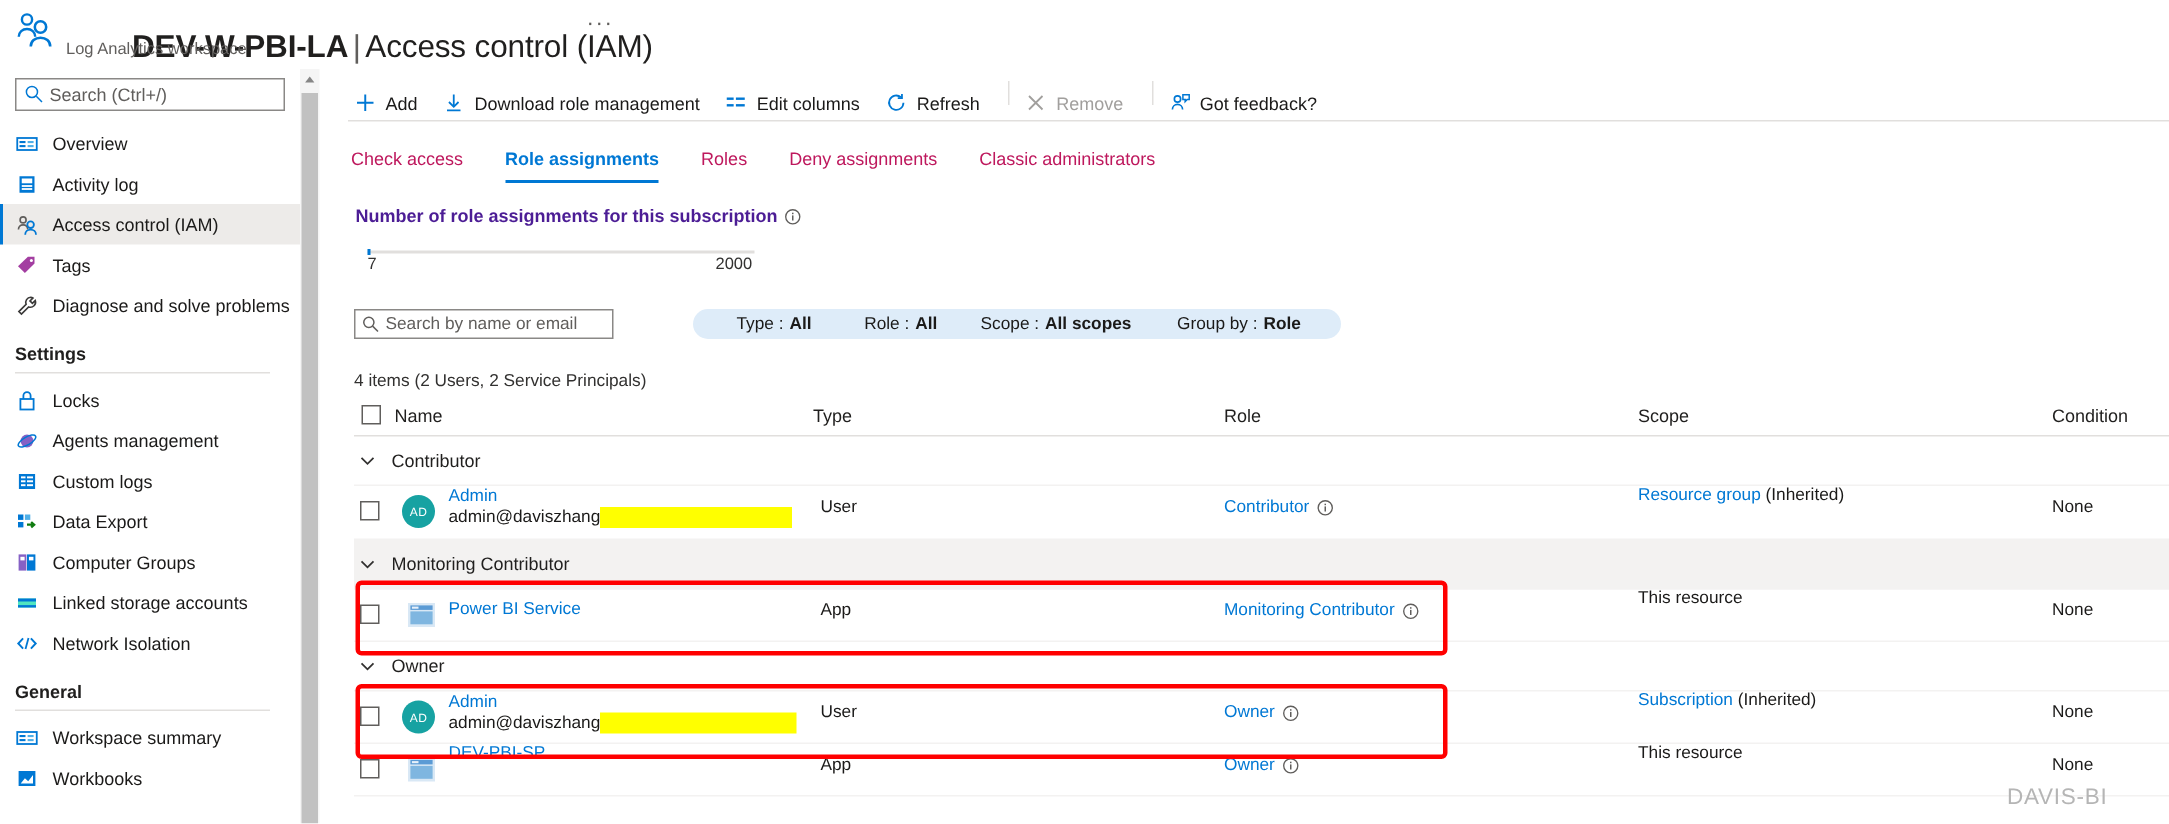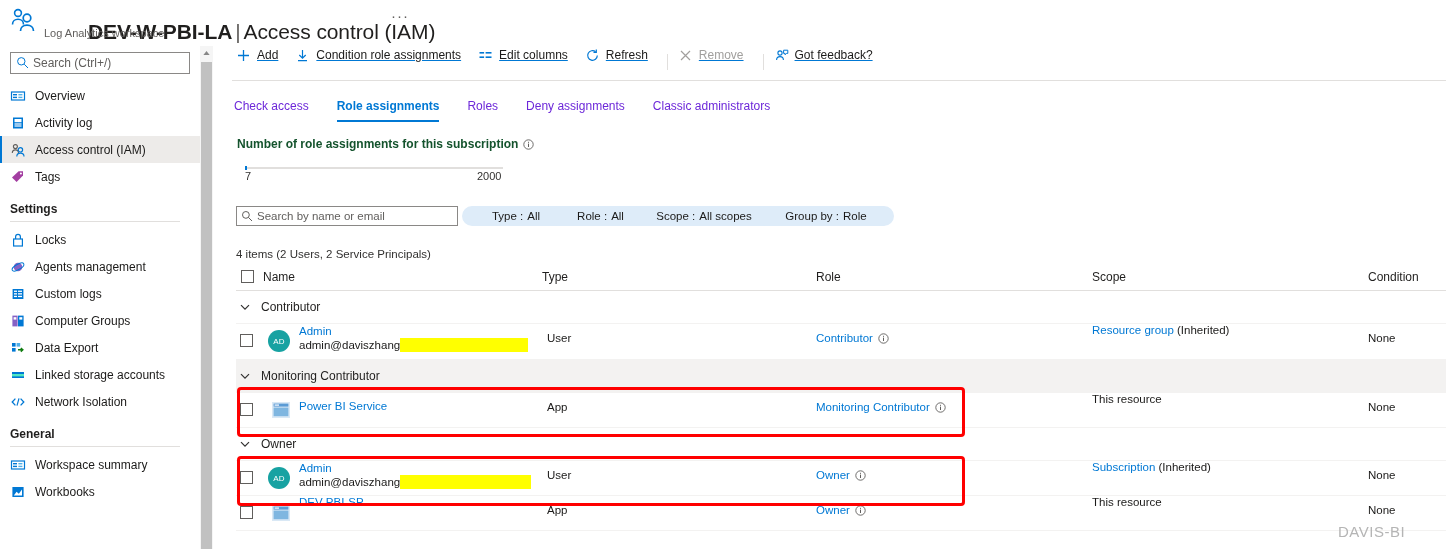--- a/index.html
+++ b/index.html
@@ -44,51 +44,51 @@
   .nav-group{height:26px;display:flex;align-items:flex-end;padding-left:10px;font-size:12px;font-weight:600;color:#201f1e;}
   .nav-rule{height:1px;background:#e1dfdd;margin:5px 20px 4px 10px;}
 
   
   .nav-sb{position:absolute;left:200px;top:46px;width:13px;height:503px;background:#f5f5f5;}
   .nav-sb-up{position:absolute;left:0;top:0;width:13px;height:14px;}
   .nav-sb-thumb{position:absolute;left:1px;top:16px;width:11px;height:487px;background:#c1c1c1;}
 
   
   .cmdbar{position:absolute;left:232px;top:48px;width:1214px;height:28px;display:flex;align-items:center;}
-  .cmd{display:flex;align-items:flex-start;height:28px;padding:0 9px 0 4px;margin-right:4px;cursor:pointer;white-space:nowrap;color:#0078d4;font-size:12px;text-decoration:underline;}
+  .cmd{display:flex;align-items:flex-end;height:28px;padding:0 9px 0 4px;margin-right:4px;cursor:pointer;white-space:nowrap;color:#0078d4;font-size:12px;}
   .cmd .ci{width:15px;height:15px;margin-right:6px;display:block;}
   .cmd .ct{color:#1b1a19;}
   .cmd.disabled{cursor:default;}
   .cmd.disabled .ct{color:#a19f9d;}
   .cmd-div{width:1px;height:16px;background:#e1dfdd;margin:0 6px;}
   .cmd-rule{position:absolute;left:232px;top:80px;width:1214px;height:1px;background:#e1dfdd;}
 
   
   .tabs{position:absolute;left:234px;top:92px;display:flex;}
-  .tab{position:relative;height:28px;padding:0 14px;display:flex;align-items:center;font-size:12px;color:#6d28d9;cursor:pointer;white-space:nowrap;}
+  .tab{position:relative;height:28px;padding:0 14px;display:flex;align-items:center;font-size:12px;color:#be185d;cursor:pointer;white-space:nowrap;}
   .tab:first-child{padding-left:0;}
   .tab.act{font-weight:700;color:#0078d4;}
   .tab.act:after{content:"";position:absolute;left:14px;right:14px;bottom:-2px;height:2px;background:#0078d4;}
   .tab.act:first-child:after{left:0;}
 
   
-  .meter-label{position:absolute;left:237px;top:137px;font-size:12px;font-weight:700;color:#14532d;display:flex;align-items:center;white-space:nowrap;}
+  .meter-label{position:absolute;left:237px;top:137px;font-size:12px;font-weight:700;color:#4c1d95;display:flex;align-items:center;white-space:nowrap;}
   .meter-label .info{margin-left:5px;}
   .meter-track{position:absolute;left:245px;top:167px;width:258px;height:2px;background:#e1dfdd;}
   .meter-fill{position:absolute;left:0;top:-1px;width:2px;height:4px;background:#0078d4;}
   .meter-min{position:absolute;left:245px;top:170px;font-size:11px;color:#323130;}
   .meter-max{position:absolute;left:477px;top:170px;font-size:11px;color:#323130;}
 
   
-  .f-search-wrap{position:absolute;left:236px;top:206px;width:222px;height:20px;}
+  .f-search-wrap{position:absolute;left:236px;top:206px;width:173px;height:20px;}
   .f-search{width:100%;box-sizing:border-box;height:20px;border:1px solid #8a8886;background:#fff;font-family:inherit;font-size:11.5px;color:#323130;padding:0 6px 0 20px;outline:none;}
   .f-search::placeholder{color:#605e5c;}
   .f-srch-ico{position:absolute;left:5px;top:4px;width:12px;height:12px;pointer-events:none;}
   .pill{position:absolute;top:206px;height:20px;border-radius:11px;background:#deecf9;display:flex;align-items:center;justify-content:center;padding:0 13px;font-size:11.5px;color:#1b1a19;white-space:nowrap;cursor:pointer;}
-  .pill b{font-weight:400;margin-left:4px;}
+  .pill b{font-weight:700;margin-left:4px;}
 
   
   .tbl{position:absolute;left:236px;top:248px;width:1210px;}
   .items-count{font-size:11.5px;color:#323130;padding-bottom:7px;}
   .thead{position:relative;height:23px;border-bottom:1px solid #e1dfdd;}
   .th{position:absolute;top:3px;font-size:12px;color:#201f1e;}
   .cbx{display:inline-block;width:13px;height:13px;border:1px solid #605e5c;background:#fff;box-sizing:border-box;vertical-align:middle;cursor:pointer;}
 
   .grow{position:relative;height:32px;display:flex;align-items:center;border-bottom:1px solid #f3f2f1;}
   .grow.shade{background:#f3f2f1;}
@@ -189,20 +189,28 @@
       </div>
       <div class="nav-item">
         <span class="nav-ico">
           <svg viewBox="0 0 16 16" width="16" height="16">
               <path d="M8.6 2.2H13v4.4L6.6 13 2 8.5z" fill="#a33ea1"></path>
               <circle cx="10.9" cy="4.6" r="1" fill="#fff"></circle>
             </svg>
         </span>
         <span class="nav-lbl">Tags</span>
       </div>
+      <div class="nav-item">
+        <span class="nav-ico">
+          <svg viewBox="0 0 16 16" width="16" height="16">
+              <path d="M10.5 2.2a3.4 3.4 0 0 0-3.1 4.7L2.6 11.7l1.7 1.7 4.8-4.8a3.4 3.4 0 0 0 4.4-4.3l-1.9 1.9-1.6-1.6 1.9-1.9a3.4 3.4 0 0 0-1.4-.5z" fill="none" stroke="#3b3a39" stroke-width="1.1"></path>
+            </svg>
+        </span>
+        <span class="nav-lbl">Diagnose and solve problems</span>
+      </div>
 
       <div class="nav-group">Settings</div>
       <div class="nav-rule"></div>
 
       <div class="nav-item">
         <span class="nav-ico">
           <svg viewBox="0 0 16 16" width="16" height="16">
               <rect x="3.6" y="7" width="8.8" height="7" fill="none" stroke="#0078d4" stroke-width="1.2"></rect>
               <path d="M5.6 7V4.8a2.4 2.4 0 0 1 4.8 0V7" fill="none" stroke="#0078d4" stroke-width="1.2"></path>
             </svg>
@@ -228,38 +236,38 @@
               <rect x="8" y="7.2" width="4" height="1.3" fill="#fff"></rect>
               <rect x="4" y="9.8" width="3" height="1.3" fill="#fff"></rect>
               <rect x="8" y="9.8" width="4" height="1.3" fill="#fff"></rect>
             </svg>
         </span>
         <span class="nav-lbl">Custom logs</span>
       </div>
       <div class="nav-item">
         <span class="nav-ico">
           <svg viewBox="0 0 16 16" width="16" height="16">
+              <rect x="2" y="3" width="3.6" height="3.6" fill="#0078d4"></rect>
+              <rect x="2" y="8" width="3.6" height="3.6" fill="#0078d4"></rect>
+              <rect x="6.6" y="3" width="3.6" height="3.6" fill="#50b0e8"></rect>
+              <path d="M8 9.8h4.2M10.8 8l2 1.8-2 1.8" fill="none" stroke="#107c10" stroke-width="1.5"></path>
+            </svg>
+        </span>
+        <span class="nav-lbl">Data Export</span>
+      </div>
+      <div class="nav-item">
+        <span class="nav-ico">
+          <svg viewBox="0 0 16 16" width="16" height="16">
               <rect x="2.4" y="2.6" width="5.2" height="10.8" fill="#8661c5"></rect>
               <rect x="8" y="2.6" width="5.6" height="10.8" fill="#0078d4"></rect>
               <rect x="3.6" y="4.2" width="2.8" height="2.4" fill="#fff"></rect>
               <rect x="9.3" y="4.2" width="3" height="2.4" fill="#fff"></rect>
             </svg>
         </span>
         <span class="nav-lbl">Computer Groups</span>
-      </div>
-      <div class="nav-item">
-        <span class="nav-ico">
-          <svg viewBox="0 0 16 16" width="16" height="16">
-              <rect x="2" y="3" width="3.6" height="3.6" fill="#0078d4"></rect>
-              <rect x="2" y="8" width="3.6" height="3.6" fill="#0078d4"></rect>
-              <rect x="6.6" y="3" width="3.6" height="3.6" fill="#50b0e8"></rect>
-              <path d="M8 9.8h4.2M10.8 8l2 1.8-2 1.8" fill="none" stroke="#107c10" stroke-width="1.5"></path>
-            </svg>
-        </span>
-        <span class="nav-lbl">Data Export</span>
       </div>
       <div class="nav-item">
         <span class="nav-ico">
           <svg viewBox="0 0 16 16" width="16" height="16">
               <rect x="2" y="5" width="12" height="6" fill="#50e6c0"></rect>
               <rect x="2" y="5" width="12" height="2" fill="#0078d4"></rect>
               <rect x="2" y="9.4" width="12" height="1.6" fill="#0078d4"></rect>
             </svg>
         </span>
         <span class="nav-lbl">Linked storage accounts</span>
@@ -318,21 +326,21 @@
           </svg>
       </span>
       <span class="ct">Add</span>
     </div>
     <div class="cmd">
       <span class="ci">
         <svg viewBox="0 0 15 15" width="15" height="15">
             <path d="M7.5 2v8M4.3 7l3.2 3.2L10.7 7M3 12.6h9" fill="none" stroke="#0078d4" stroke-width="1.2"></path>
           </svg>
       </span>
-      <span class="ct">Condition role assignments</span>
+      <span class="ct">Download role management</span>
     </div>
     <div class="cmd">
       <span class="ci">
         <svg viewBox="0 0 15 15" width="15" height="15">
             <rect x="1.5" y="4" width="4.6" height="1.6" fill="#0078d4"></rect>
             <rect x="1.5" y="8.4" width="4.6" height="1.6" fill="#0078d4"></rect>
             <rect x="7.6" y="4" width="5.9" height="1.6" fill="#0078d4"></rect>
             <rect x="7.6" y="8.4" width="5.9" height="1.6" fill="#0078d4"></rect>
           </svg>
       </span>

